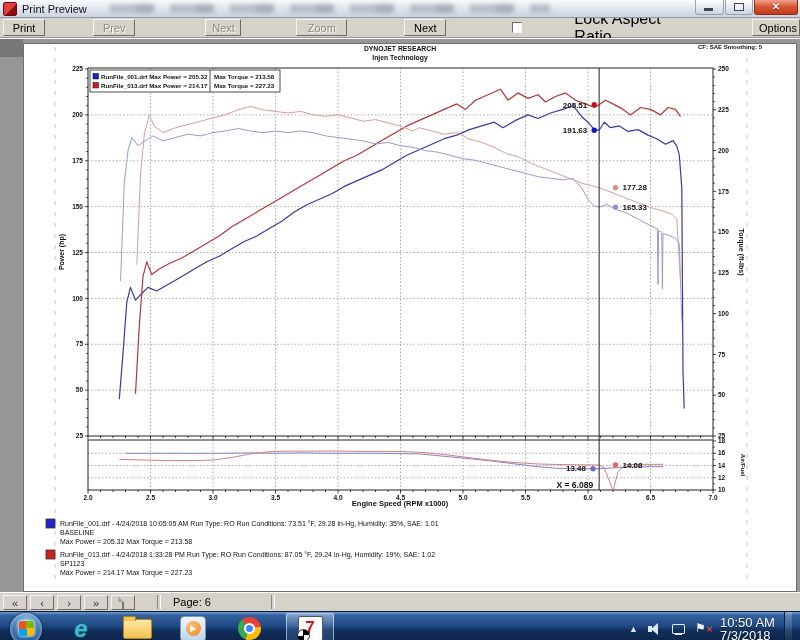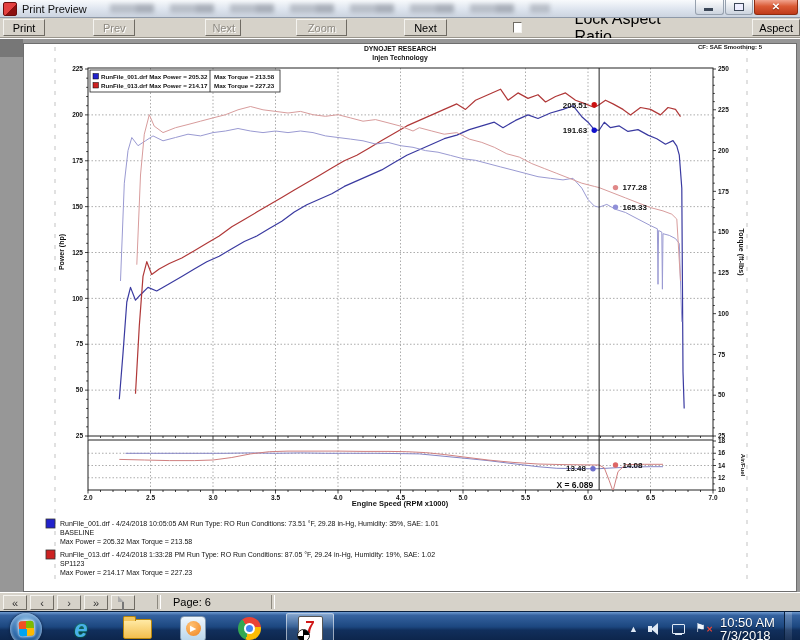--- a/index.html
+++ b/index.html
@@ -113,21 +113,21 @@
   </div>
 
   <div class="toolbar">
     <button class="tbtn" style="width:46px;margin-left:3px">Print</button>
     <button class="tbtn disabled" style="width:46px;margin-left:0">Prev</button>
     <button class="tbtn disabled" style="width:36px;margin-left:22px">Next</button>
     <button class="tbtn disabled" style="width:56px;margin-left:7px">Zoom Out</button>
     <button class="tbtn" style="width:46px;margin-left:9px">Next</button>
     <span class="chk"></span>
     <span class="chklabel">Lock Aspect Ratio</span>
-    <button class="tbtn" style="width:48px;margin-left:17px">Aspect</button>
+    <button class="tbtn" style="width:48px;margin-left:17px">Options</button>
   </div>
 
   <div class="preview">
     <div class="darkcorner"></div>
     <div class="page"></div>
 
     <svg class="chart" width="800" height="553" viewBox="0 0 800 553">
       <defs>
         <clipPath id="clipMain">
             <rect x="88" y="29" width="625" height="368"></rect>

